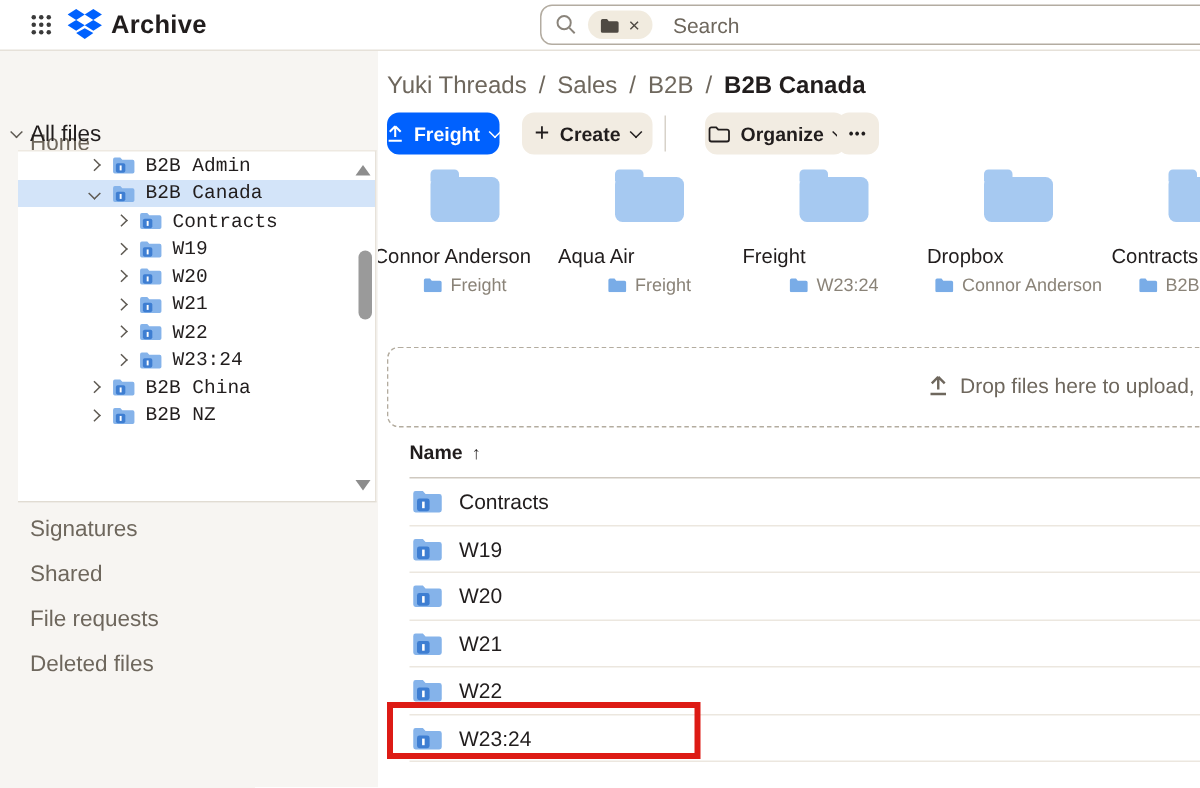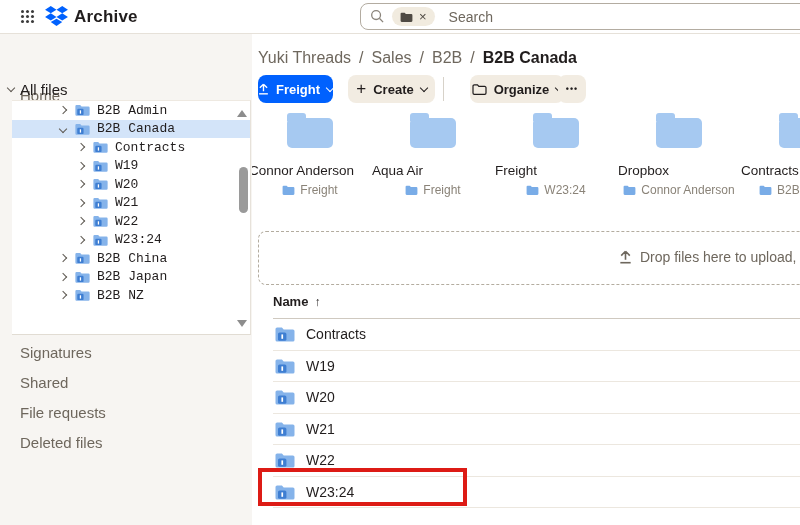--- a/index.html
+++ b/index.html
@@ -193,27 +193,20 @@
           <svg width="15" height="12" viewBox="0 0 20 16">
             <use href="#sym-folder-shared"></use>
           </svg>
           <span>B2B China</span>
         </div>
       <div class="tree-row lvl0">
           <span class="chev right"></span>
           <svg width="15" height="12" viewBox="0 0 20 16">
             <use href="#sym-folder-shared"></use>
           </svg>
-          <span>B2B Japan</span>
-        </div>
-      <div class="tree-row lvl0">
-          <span class="chev right"></span>
-          <svg width="15" height="12" viewBox="0 0 20 16">
-            <use href="#sym-folder-shared"></use>
-          </svg>
           <span>B2B NZ</span>
         </div>
       <span class="sb-up"></span>
       <span class="sb-thumb"></span>
       <span class="sb-down"></span>
     </div>
 
     <div class="side-item" style="top:311px">Signatures</div>
     <div class="side-item" style="top:341px">Shared</div>
     <div class="side-item" style="top:371px">File requests</div>

